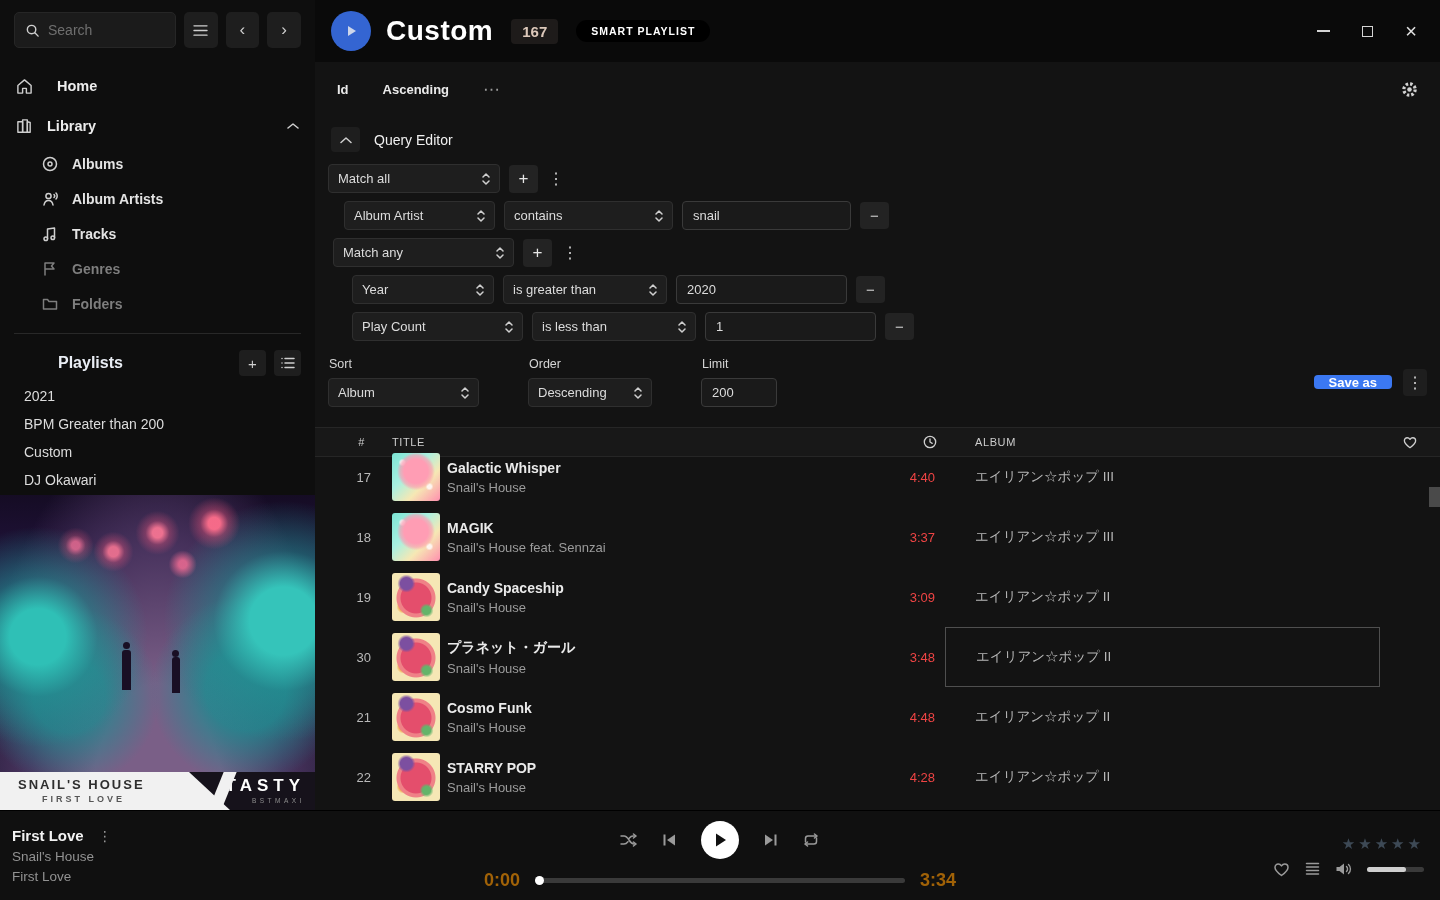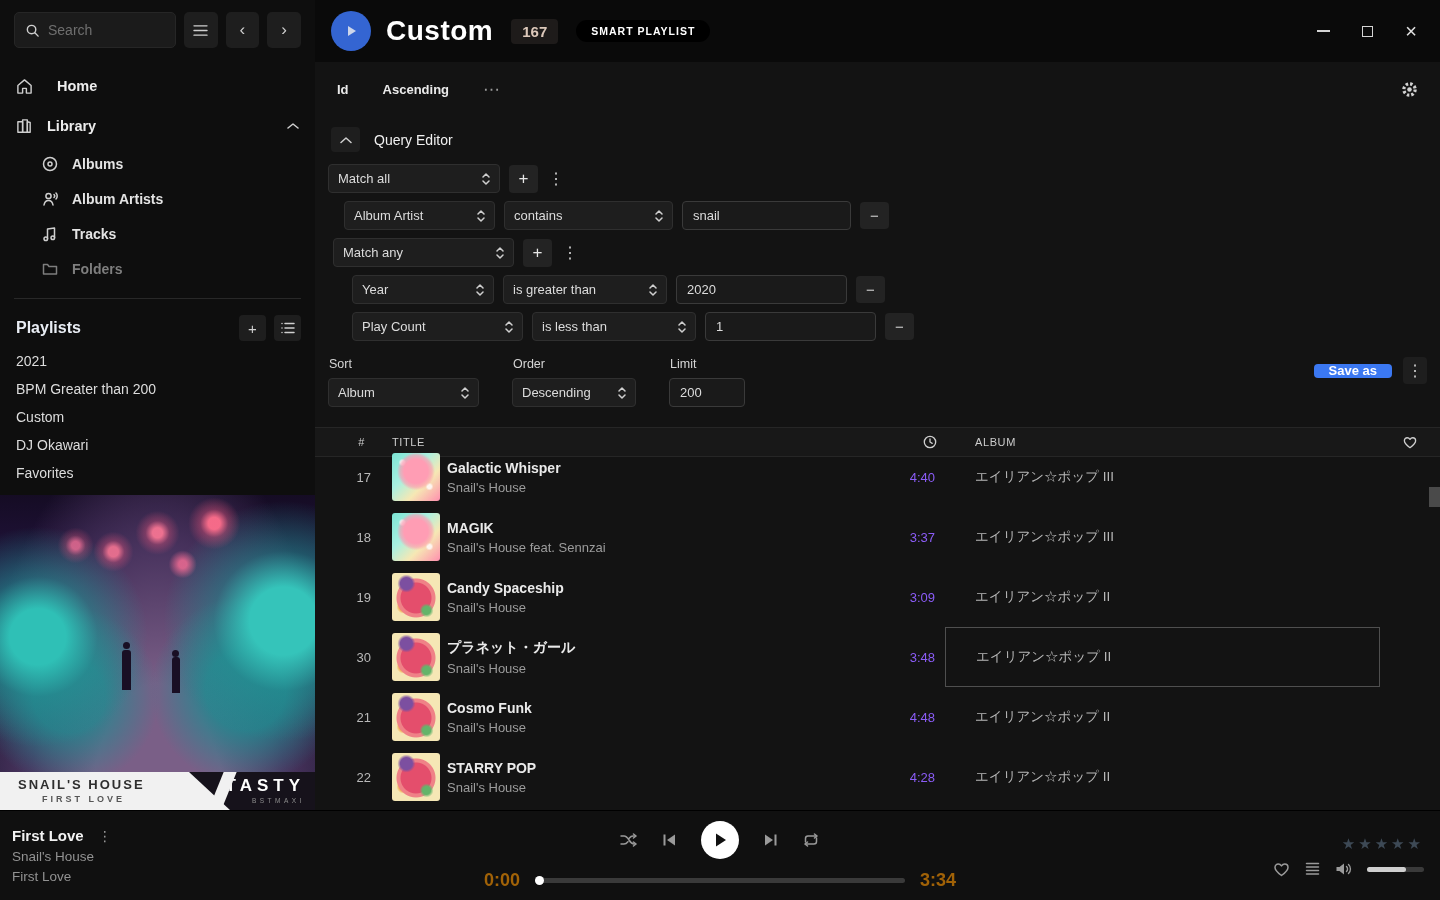--- a/index.html
+++ b/index.html
@@ -19,24 +19,24 @@
   .nav-item { display:flex; align-items:center; gap:14px; padding:0 16px; height:40px;
               font-weight:700; font-size:14.5px; color:#ededed; }
   .nav-item .grow { flex:1; }
   .nav-home { margin-top:18px;gap:24px; }
   .sub-item { display:flex; align-items:center; gap:14px; padding:0 16px 0 42px; height:35px;
               font-weight:700; font-size:14px; color:#e4e4e4; }
   .sub-item.muted { color:#7e7e7e; }
   .sub-item.muted svg { stroke:#7e7e7e; }
   .sb-divider { border-top:1px solid #282828; margin:12px 14px 0 14px; }
   .pl-head { display:flex; align-items:center; padding:16px 14px 6px 16px; }
-  .pl-title { font-size:16px; font-weight:700; color:#e9edf4; flex:1; }
+  .pl-title { font-size:16px; font-weight:700; color:#e9edf4; flex:1;margin-left:42px; }
   .pl-btn { width:27px; height:26px; background:#1e1e1e; border-radius:4px; display:flex;
             align-items:center; justify-content:center; color:#cfcfcf; font-size:15px; margin-left:8px; }
-  .pl-item { padding:6px 16px; font-size:14px; color:#dcdcdc; }
+  .pl-item { padding:6px 24px; font-size:14px; color:#dcdcdc; }
 
   
   .cover-wrap { position:absolute; left:0; bottom:0; width:315px; height:315px; }
   .cover-scene { position:absolute; inset:0; background:
     radial-gradient(circle at 68% 9%,  rgba(255,110,140,.95) 0 6px, rgba(255,90,130,.35) 14px, transparent 26px),
     radial-gradient(circle at 50% 12%, rgba(255,120,150,.9) 0 5px, rgba(255,90,130,.3) 12px, transparent 22px),
     radial-gradient(circle at 36% 18%, rgba(255,120,150,.85) 0 5px, rgba(255,90,130,.3) 11px, transparent 20px),
     radial-gradient(circle at 24% 16%, rgba(245,110,150,.8) 0 4px, rgba(255,90,130,.25) 10px, transparent 18px),
     radial-gradient(circle at 58% 22%, rgba(250,110,150,.8) 0 4px, transparent 14px),
     radial-gradient(circle at 12% 45%, #2fc0b6 0 28px, rgba(34,150,150,.55) 60px, transparent 110px),
@@ -95,21 +95,21 @@
          display:flex; align-items:center; justify-content:space-between; padding:0 9px;
          font-size:13px; color:#dcdcdc; }
   .q-input { height:29px; background:#1a1a1a; border:1px solid #3a3a3a; border-radius:4px;
              padding:0 10px; font-size:13px; color:#dcdcdc; font-family:"Liberation Sans",sans-serif;
              outline:none; }
   .sq-btn { width:29px; height:28px; background:#232323; border-radius:4px; display:flex;
             align-items:center; justify-content:center; color:#e6e6e6; font-size:17px; }
   .dots-v { background:transparent; font-size:16px; color:#cfcfcf; width:18px; }
   .minus-btn { width:29px; height:27px; background:#232323; border-radius:4px; display:flex;
                align-items:center; justify-content:center; color:#cfcfcf; font-size:15px; }
-  .q-footer { display:flex; align-items:flex-start; margin-top:16px; }
+  .q-footer { display:flex; align-items:center; margin-top:16px;gap:16px; }
   .qf-group { margin-right:33px; }
   .qf-label { font-size:12.5px; color:#d5d5d5; margin:0 0 7px 1px; }
   .qf-right { margin-left:auto; display:flex; align-items:center; gap:11px; }
   .save-btn { height:14px; padding:0 15px; border-radius:4px; color:#fff; font-size:13px;
               font-weight:700; display:flex; align-items:center; }
 
   
   .table-region { position:absolute; top:427px; left:0; right:0; bottom:0; overflow:hidden; }
   .thead { display:grid; grid-template-columns:62px 1fr 75px 435px 60px; height:30px;
            align-items:center; background:#181818; border-top:1px solid #262626;
@@ -132,21 +132,21 @@
      linear-gradient(135deg,#7ce4d4 0%, #a9f0e1 38%, #f6e8b4 66%, #ff8fae 100%); }
   .art-b { background:
      radial-gradient(circle at 30% 22%, #7c4fa0 0 6px, transparent 9px),
      radial-gradient(circle at 72% 78%, #63b46a 0 4px, transparent 7px),
      radial-gradient(circle at 50% 52%, #e44e6c 0 15px, #ef8287 16px 19px, transparent 20px),
      radial-gradient(circle at 24% 70%, #f2a23c 0 4px, transparent 7px),
      #f5e7b5; }
   .c-titlewrap { padding-left:12px; }
   .t-title { font-size:14px; font-weight:600; color:#eaeaea; }
   .t-artist { font-size:13px; color:#9b9b9b; margin-top:4px; }
-  .c-dur { justify-self:end; padding-right:10px; font-size:13px; color:#8b5cf6; }
+  .c-dur { justify-self:end; padding-right:10px; font-size:13px; color:#ef4444; }
   .c-album { height:100%; display:flex; align-items:center; padding-left:30px;
              font-size:13.5px; color:#b6b6b6; }
   .c-album.focused { border:1px solid #4f4f4f; }
   .scroll-thumb { position:absolute; right:0; top:60px; width:11px; height:20px; background:#4a4a4a; }
 
   
   .playerbar { grid-column:1 / 3; background:#101010; border-top:1px solid #000;
                display:grid; grid-template-columns:330px 1fr 330px; align-items:center; }
   .np { padding-left:12px; }
   .np-row1 { display:flex; align-items:center; gap:14px; }
@@ -233,20 +233,26 @@
     <div class="sub-item">
       <svg class="ico" width="16" height="16" viewBox="0 0 16 16">
         <path d="M5.5 12.5V3l7-1v9.5"></path>
           <circle cx="3.8" cy="12.7" r="1.8"></circle>
           <circle cx="10.8" cy="11.7" r="1.8"></circle>
       </svg>
       <span>Tracks</span>
     </div>
     <div class="sub-item muted">
       <svg class="ico" width="16" height="16" viewBox="0 0 16 16">
+        <path d="M3 14V2h9l-2.5 3L12 8H3"></path>
+      </svg>
+      <span>Genres</span>
+    </div>
+    <div class="sub-item muted">
+      <svg class="ico" width="16" height="16" viewBox="0 0 16 16">
         <path d="M1.5 13V3.5h4l1.5 2h7.5V13z"></path>
       </svg>
       <span>Folders</span>
     </div>
 
     <div class="sb-divider"></div>
 
     <div class="pl-head">
       <span class="pl-title">Playlists</span>
       <span class="pl-btn">+</span>

